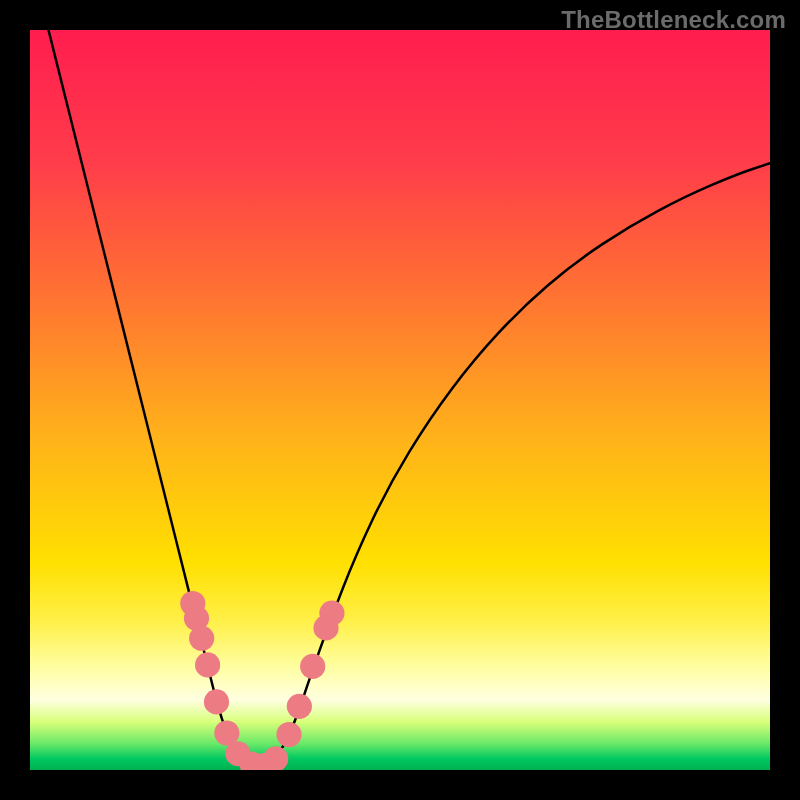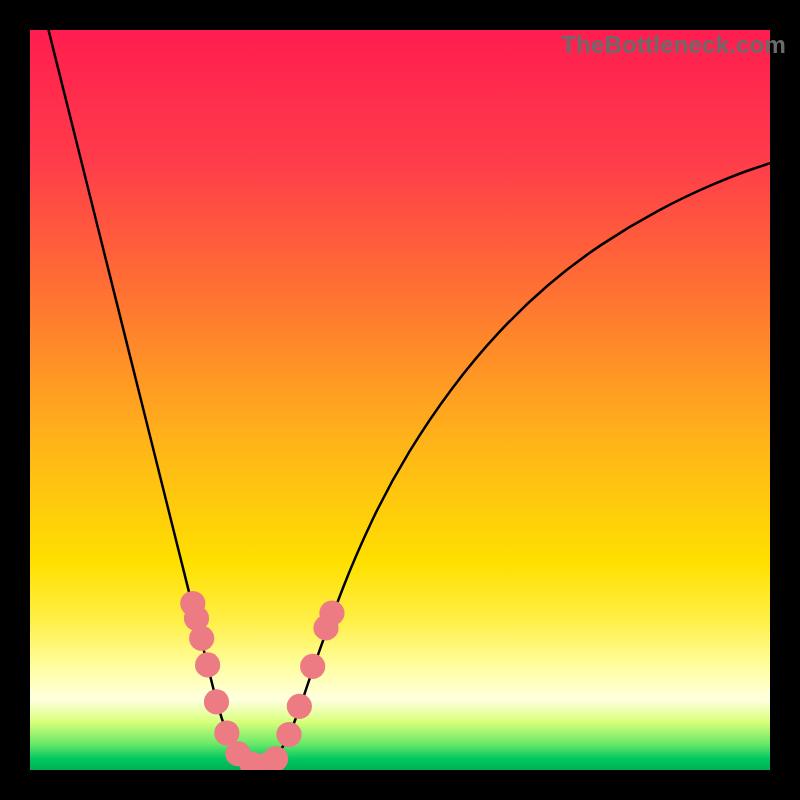--- a/index.html
+++ b/index.html
@@ -27,21 +27,20 @@
   }
   .watermark {
     position: absolute;
     top: 6px;
     right: 14px;
     font-family: Arial, Helvetica, sans-serif;
     font-size: 24px;
     font-weight: 600;
     color: #6b6b6b;
     letter-spacing: 0.2px;
-    margin-top: 25px;
   }
   svg {
     display: block;
   }
 </style>
 </head>
 <body>
 
 <div class="frame">
   <svg class="plot-area" viewBox="0 0 740 740" width="740" height="740" preserveAspectRatio="none">

